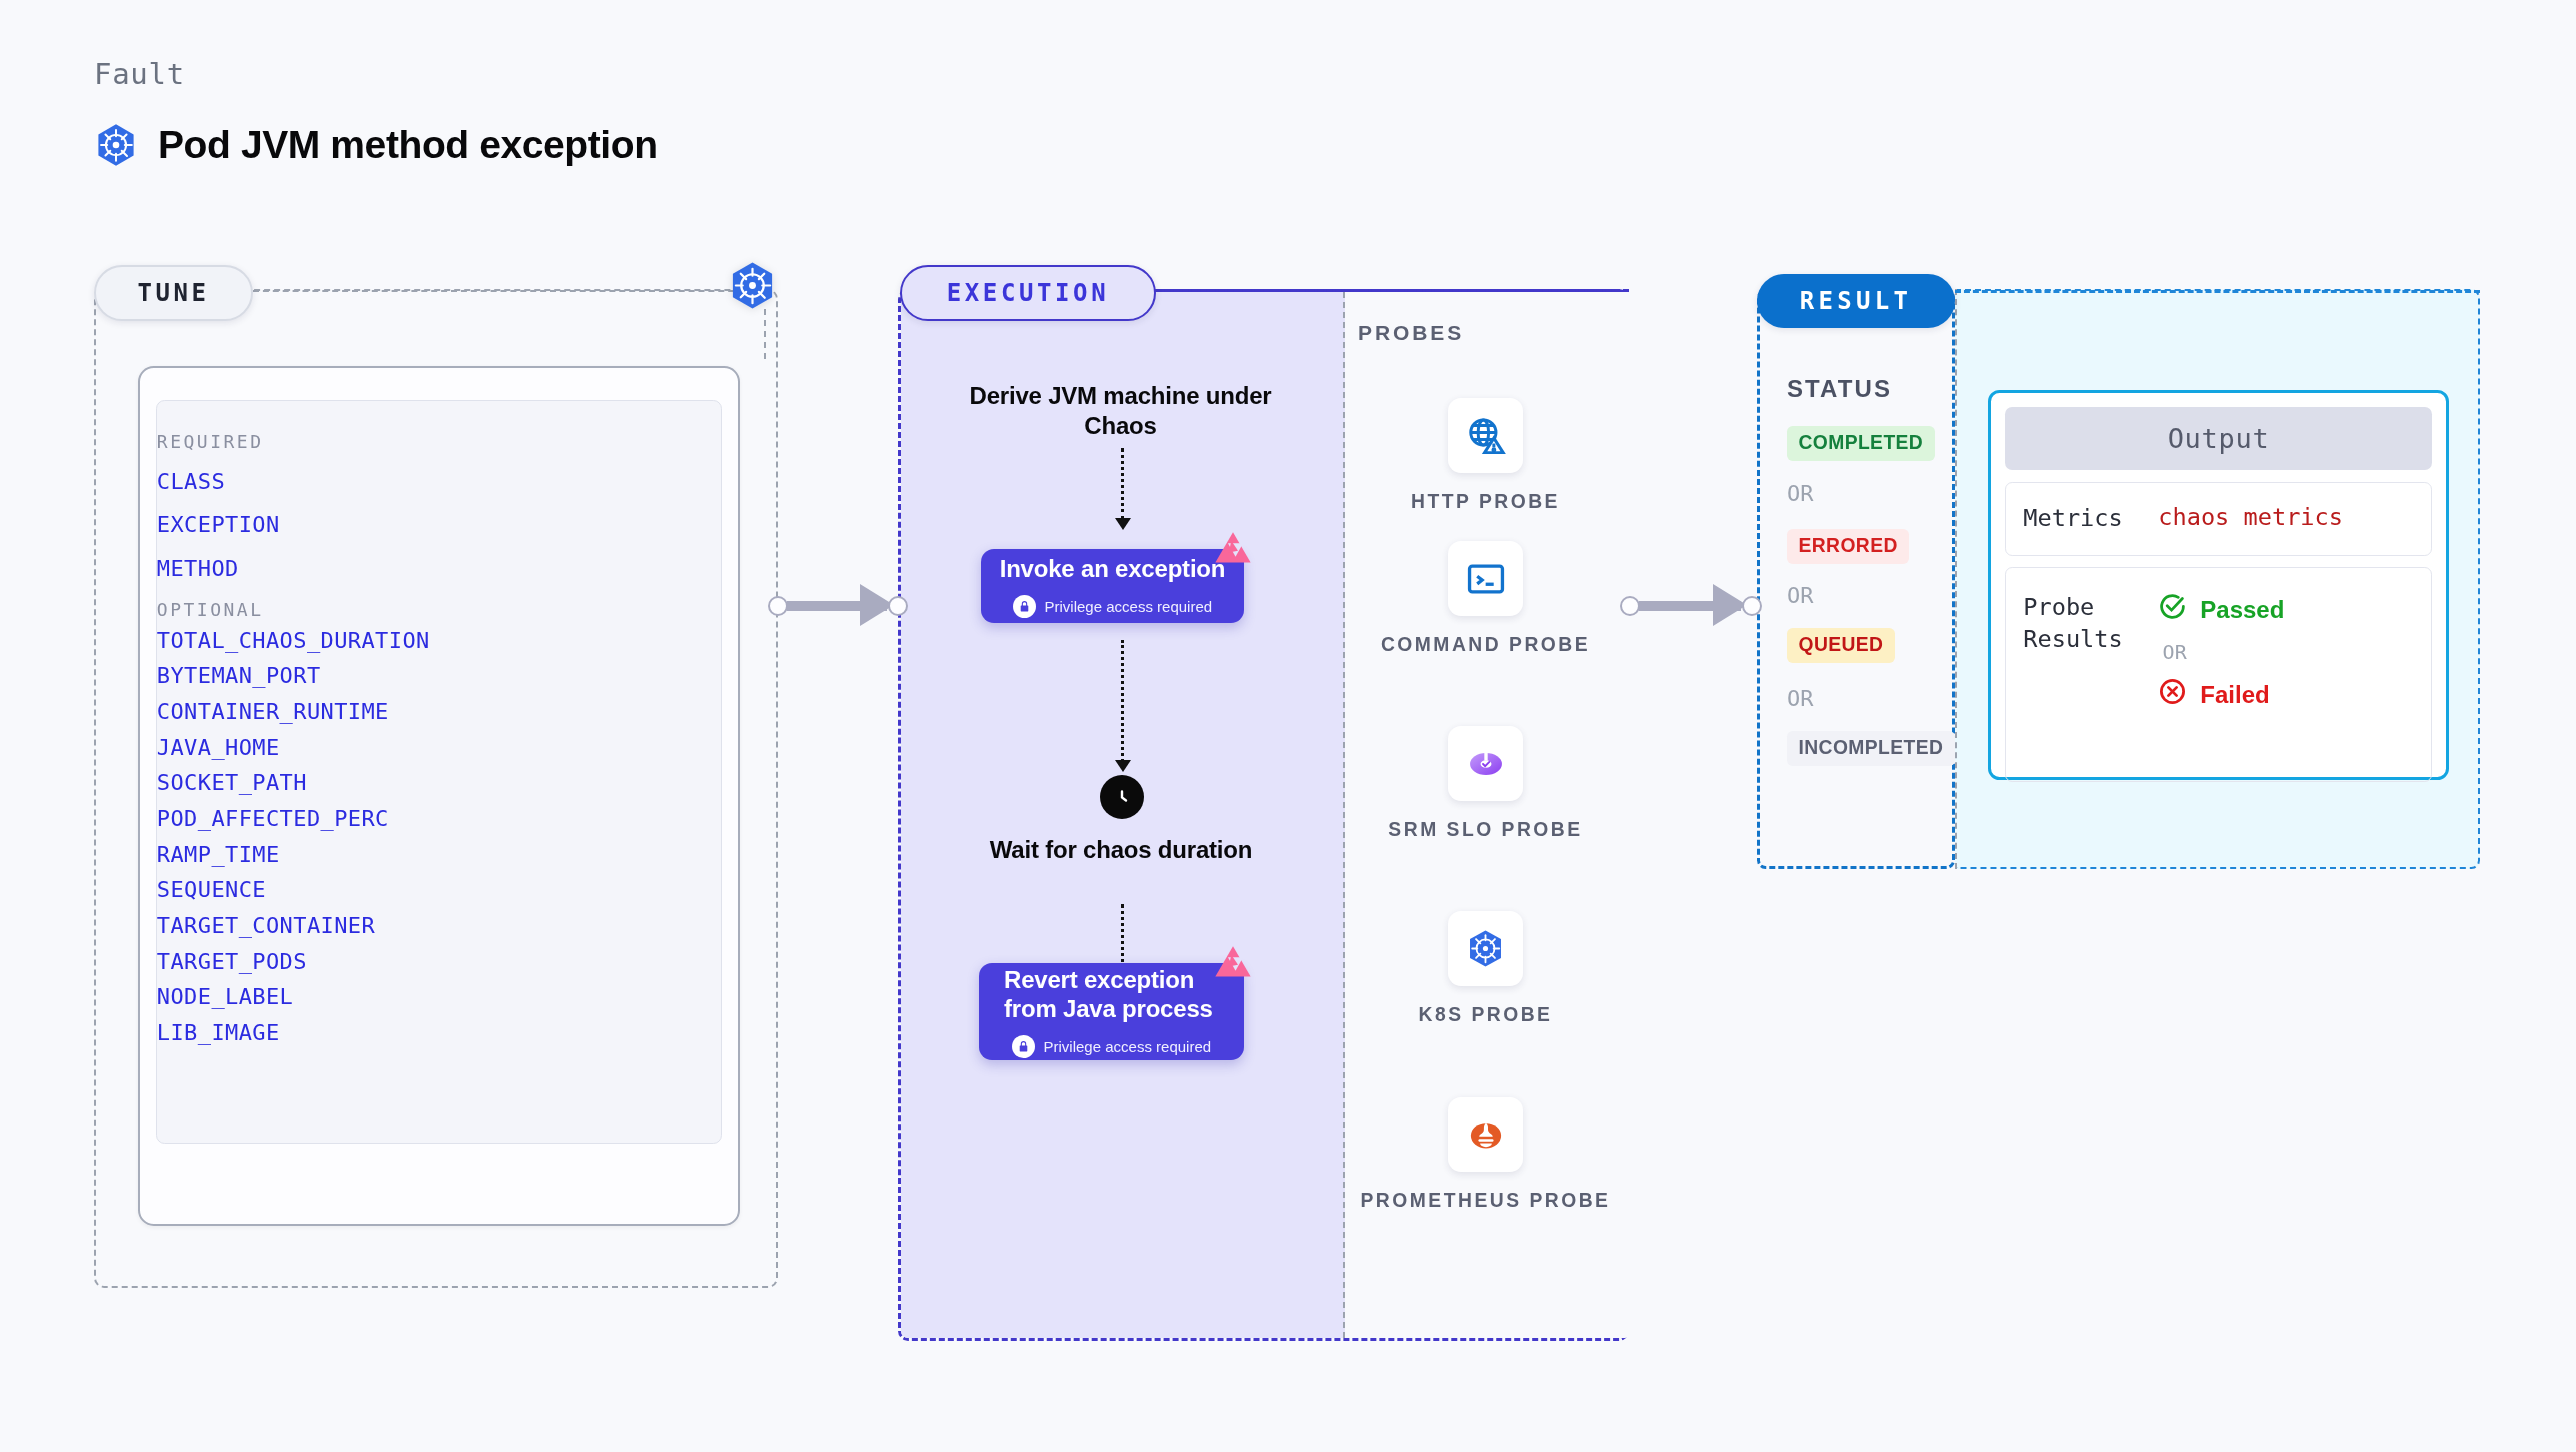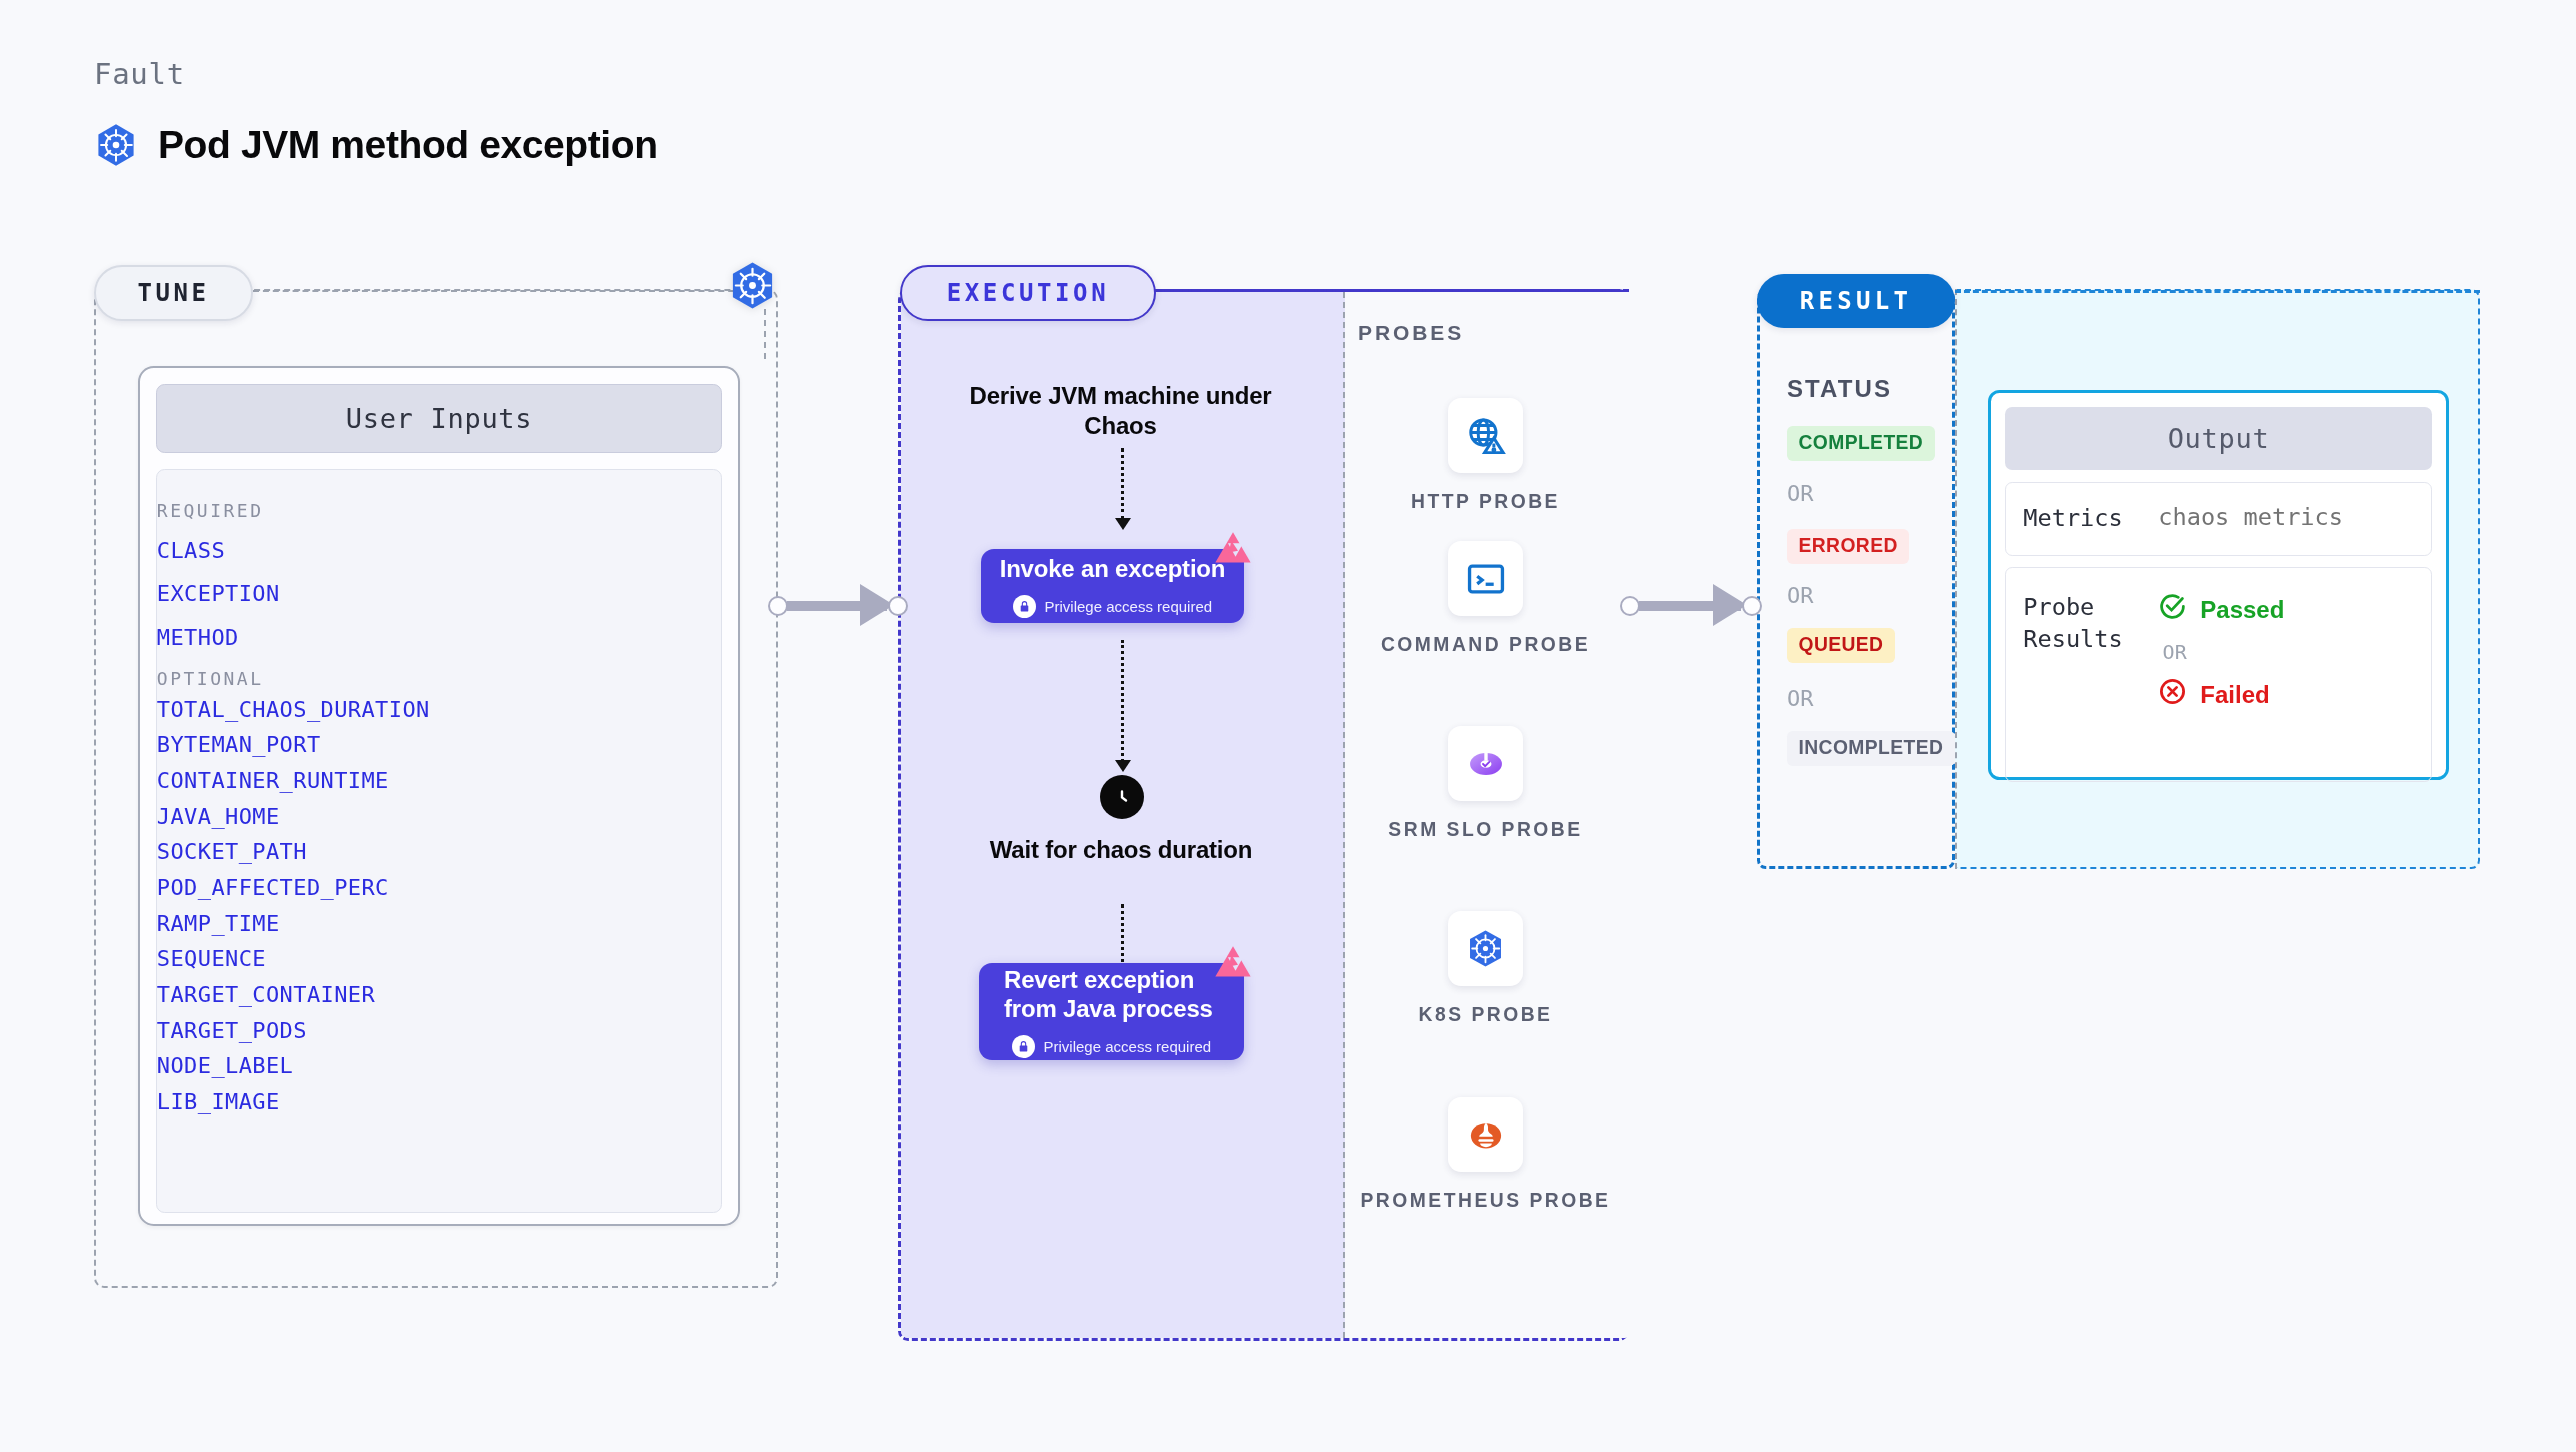--- a/index.html
+++ b/index.html
@@ -307,21 +307,21 @@
     border: 1.4px solid #e3e5ee; border-radius: 7.2px;
     display: flex; padding: 20px 0 20px 17px;
   }
   .out-key {
     width: 135px;
     font-family: "DejaVu Sans Mono", monospace;
     font-size: 23.6px; color: #2b2f3a; line-height: 1.35;
   }
   .out-val-metrics {
     font-family: "DejaVu Sans Mono", monospace;
-    font-size: 23.6px; color: #737373;
+    font-size: 23.6px; color: #b91c1c;
   }
   #probe-results-row { padding-top: 24px; height: 215px; }
   .pr-line {
     display: flex; align-items: center; gap: 13px;
     font-size: 24px; font-weight: bold;
   }
   .pr-or {
     margin: 13px 0 13px 4.3px;
     font-family: "DejaVu Sans Mono", monospace;
     font-size: 20px; color: #9ca3af;
@@ -371,21 +371,20 @@
       <line x1="63" y1="63" x2="75" y2="75"></line>
       <line x1="74" y1="26" x2="63" y2="37"></line>
       <line x1="37" y1="63" x2="26" y2="74"></line>
     </g>
   </svg>
 </div>
 <div id="tune-k8s-stem"></div>
 
 <div id="tune-region">
   <div id="user-inputs-card">
-    <div id="user-inputs-header">User Inputs</div>
     <div id="tunable-body">
       <div id="params-col">
         <div class="group-label">REQUIRED</div>
         <div class="req-list">
           <div class="param">CLASS</div>
           <div class="param">EXCEPTION</div>
           <div class="param">METHOD</div>
         </div>
         <div class="group-label">OPTIONAL</div>
         <div class="opt-list">

